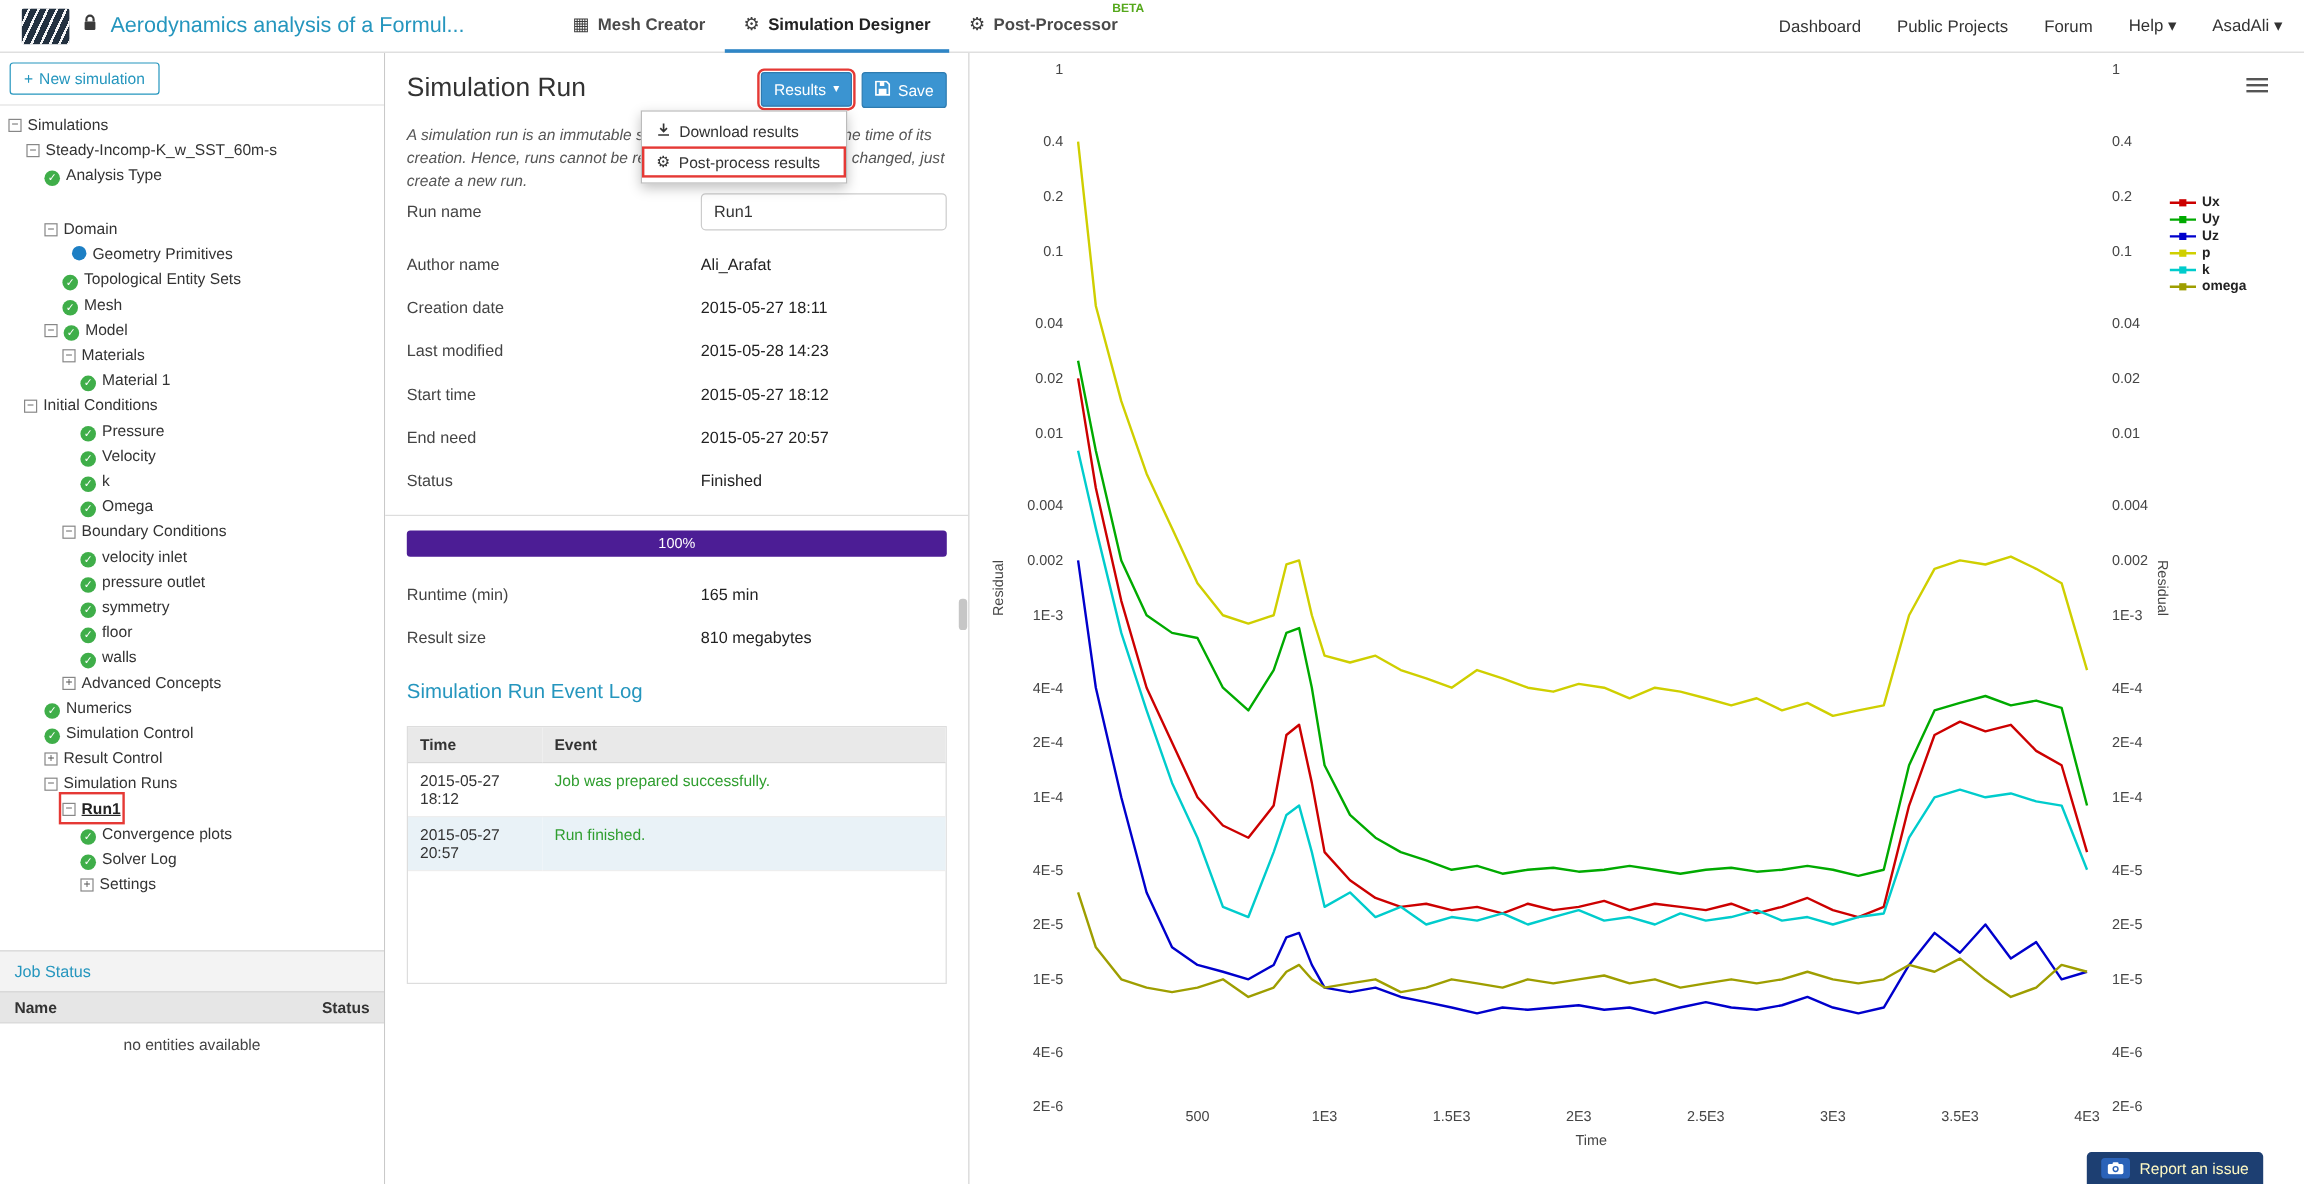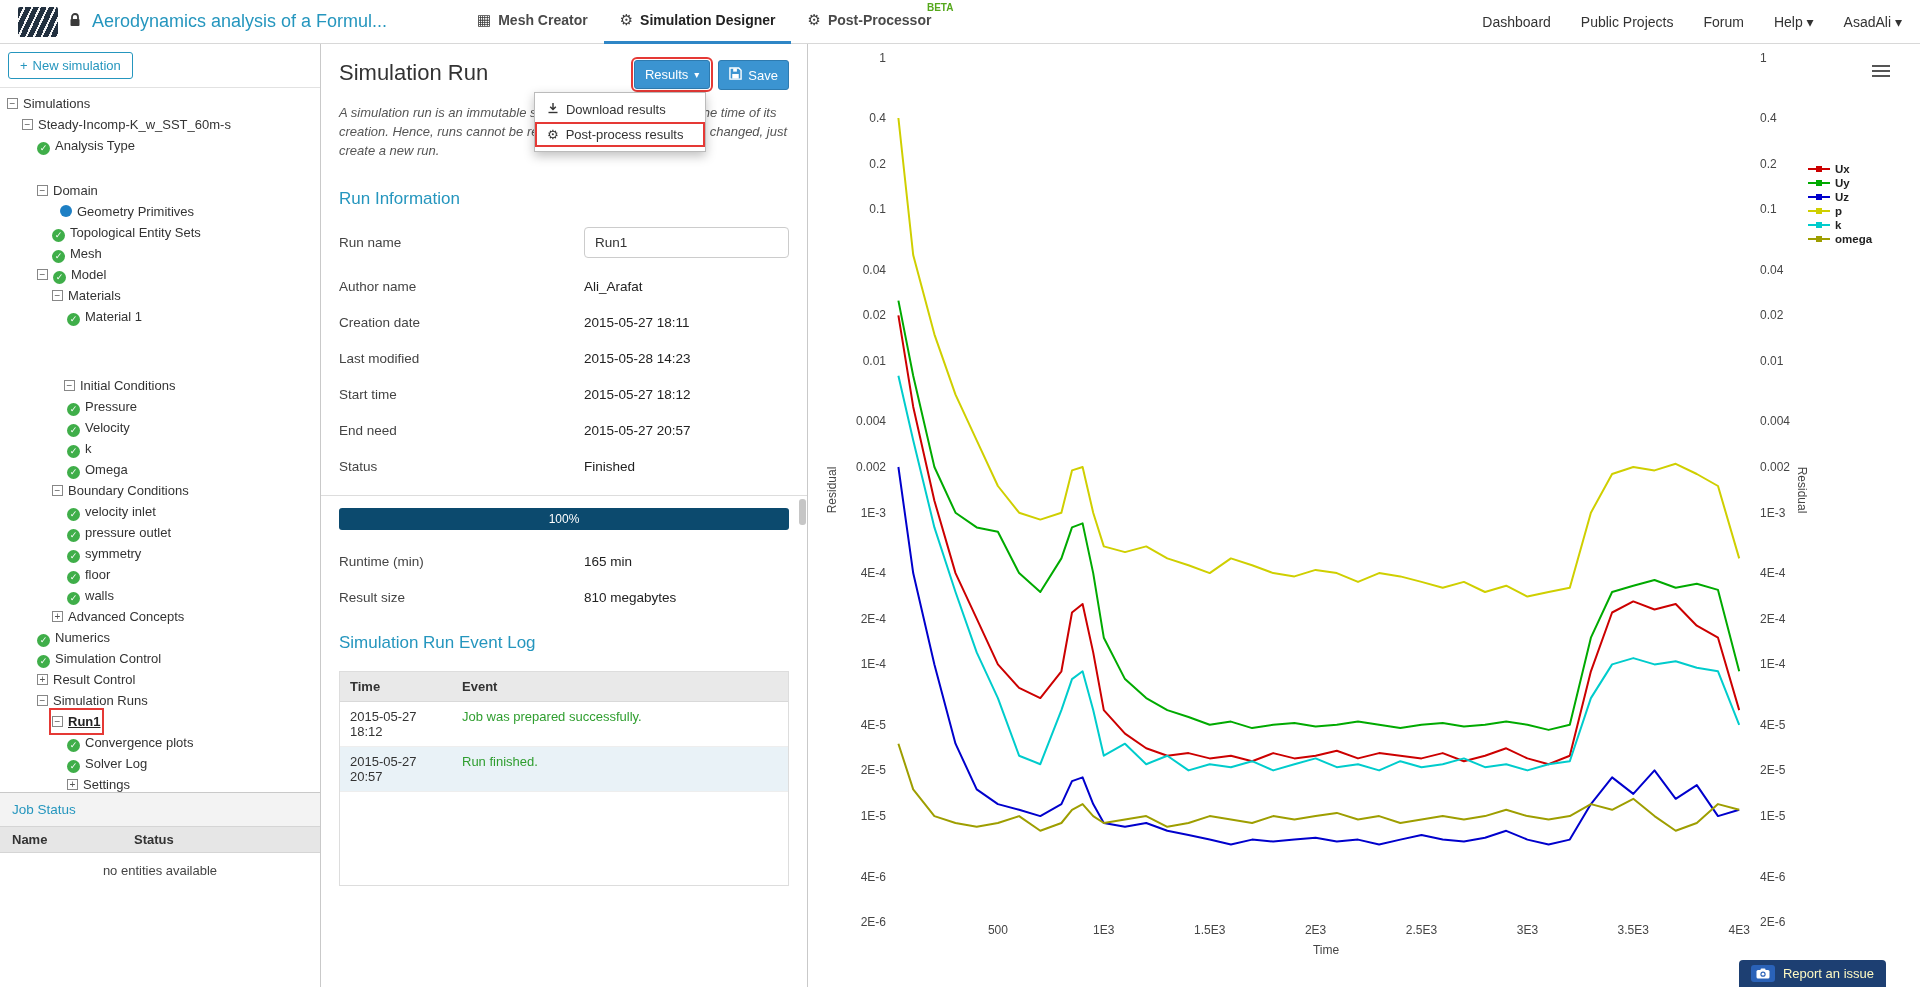--- a/index.html
+++ b/index.html
@@ -31,21 +31,21 @@
   .tree-row { line-height:21px; font-size:13px; white-space:nowrap; cursor:pointer; }
   .tree-inner { display:inline-block; }
   .toggle { display:inline-block; width:11px; height:11px; border:1px solid #878787; background:#fff; color:#555; font-size:10px; line-height:9px; text-align:center; margin-right:5px; vertical-align:1px; }
   .check { display:inline-block; width:13px; height:13px; border-radius:50%; background:#3fae49; color:#fff; font-size:9px; line-height:13px; text-align:center; margin-right:5px; font-weight:700; vertical-align:-1px; }
   .dot { display:inline-block; width:12px; height:12px; border-radius:50%; background:#1d7fc4; margin-right:5px; vertical-align:-1px; }
   .tree-label.bold { font-weight:700; text-decoration:underline; color:#222; }
   .red-box { outline:2px solid #e53935; outline-offset:1px; }
 
   .job-panel { height:195px; border-top:1px solid #c9c9c9; background:#fbfbfb; font-size:13px; }
   .job-title { color:#2596be; padding:9px 12px; background:#f3f3f3; font-size:13.5px; }
-  .job-header { display:flex; background:#e6e6e6; border-top:1px solid #d5d5d5; border-bottom:1px solid #d5d5d5; font-weight:700; padding:5px 12px; }
+  .job-header { display:flex; background:#e6e6e6; border-top:1px solid #d5d5d5; border-bottom:1px solid #d5d5d5; font-weight:700; padding:5px 12px;justify-content:space-between; }
   .job-header .col1 { width:122px; }
   .job-empty { text-align:center; padding:10px; color:#444; background:#fff; height:100%; }
 
   
   .main { width:487px; border-right:1px solid #c9c9c9; padding:16px 18px; position:relative; background:#fff; }
   .main-header { display:flex; align-items:flex-start; }
   .main-title { font-size:22px; color:#333; font-weight:400; flex:1; }
   .btn { border-radius:3px; font-size:13px; padding:6px 10px; border:1px solid #2e7bb0; background:#3b94d1; color:#fff; display:inline-flex; align-items:center; gap:6px; cursor:pointer; font-family:inherit; }
   .results-wrap { position:relative; margin-right:8px; }
   .caret { font-size:10px; }
@@ -53,21 +53,21 @@
   .dropdown-item { display:flex; align-items:center; gap:7px; padding:5px 12px; font-size:13px; color:#333; cursor:pointer; }
   .dropdown-item.red-box { outline-offset:-2px; }
   .gear-glyph { font-size:13px; color:#333; }
   .desc { font-style:italic; font-size:13px; color:#555; margin-top:14px; line-height:1.45; }
   .section-h { color:#2596be; font-size:17px; margin:28px 0 18px; font-weight:400; }
   .field-row { display:flex; align-items:center; margin-bottom:21px; font-size:13.5px; }
   .field-label { flex:0 0 245px; color:#444; }
   .field-value { color:#222; }
   .run-input { width:212px; padding:7px 10px; border:1px solid #ccc; border-radius:4px; font-size:13.5px; font-family:inherit; color:#333; }
   .progress-hr { border:none; border-top:1px solid #ddd; margin:16px -18px 12px; }
-  .progress { height:22px; background:#0c4a6e; border-radius:3px; color:#fff; font-size:12px; text-align:center; line-height:22px; margin-bottom:24px; }
+  .progress { height:22px; background:#4c1d95; border-radius:3px; color:#fff; font-size:12px; text-align:center; line-height:22px; margin-bottom:24px; }
   .event-box { border:1px solid #ddd; min-height:215px; background:#fff; margin-top:4px; }
   table { width:100%; border-collapse:collapse; font-size:13px; }
   th { background:#e9e9e9; text-align:left; padding:7px 10px; font-weight:700; border-bottom:1px solid #d9d9d9; color:#333; }
   td { padding:7px 10px; vertical-align:top; border-bottom:1px solid #eee; }
   .time-col { width:112px; }
   tr.alt { background:#e9f2f7; }
   td.event { color:#2f9e2f; }
   .scroll-thumb { position:absolute; right:1px; top:455px; width:7px; height:26px; background:#c6c6c6; border-radius:3px; }
 
   
@@ -131,21 +131,21 @@
         <div class="tree-row" style="padding-left: 7px;"><span class="tree-inner"><span class="toggle">−</span><span class="tree-label">Simulations</span></span></div>
         <div class="tree-row" style="padding-left: 22px;"><span class="tree-inner"><span class="toggle">−</span><span class="tree-label">Steady-Incomp-K_w_SST_60m-s</span></span></div>
         <div class="tree-row" style="padding-left: 37px;"><span class="tree-inner"><span class="check">✓</span><span class="tree-label">Analysis Type</span></span></div>
         <div class="tree-row" style="padding-left: 37px; margin-top: 24px;"><span class="tree-inner"><span class="toggle">−</span><span class="tree-label">Domain</span></span></div>
         <div class="tree-row" style="padding-left: 60px;"><span class="tree-inner"><span class="dot"></span><span class="tree-label">Geometry Primitives</span></span></div>
         <div class="tree-row" style="padding-left: 52px;"><span class="tree-inner"><span class="check">✓</span><span class="tree-label">Topological Entity Sets</span></span></div>
         <div class="tree-row" style="padding-left: 52px;"><span class="tree-inner"><span class="check">✓</span><span class="tree-label">Mesh</span></span></div>
         <div class="tree-row" style="padding-left: 37px;"><span class="tree-inner"><span class="toggle">−</span><span class="check">✓</span><span class="tree-label">Model</span></span></div>
         <div class="tree-row" style="padding-left: 52px;"><span class="tree-inner"><span class="toggle">−</span><span class="tree-label">Materials</span></span></div>
         <div class="tree-row" style="padding-left: 67px;"><span class="tree-inner"><span class="check">✓</span><span class="tree-label">Material 1</span></span></div>
-        <div class="tree-row" style="padding-left: 64px; margin-top: 48px;"><span class="tree-inner"><span class="toggle">−</span><span class="tree-label">Initial Conditions</span></span></div>
+        <div class="tree-row" style="padding-left: 20px;"><span class="tree-inner"><span class="toggle">−</span><span class="tree-label">Initial Conditions</span></span></div>
         <div class="tree-row" style="padding-left: 67px;"><span class="tree-inner"><span class="check">✓</span><span class="tree-label">Pressure</span></span></div>
         <div class="tree-row" style="padding-left: 67px;"><span class="tree-inner"><span class="check">✓</span><span class="tree-label">Velocity</span></span></div>
         <div class="tree-row" style="padding-left: 67px;"><span class="tree-inner"><span class="check">✓</span><span class="tree-label">k</span></span></div>
         <div class="tree-row" style="padding-left: 67px;"><span class="tree-inner"><span class="check">✓</span><span class="tree-label">Omega</span></span></div>
         <div class="tree-row" style="padding-left: 52px;"><span class="tree-inner"><span class="toggle">−</span><span class="tree-label">Boundary Conditions</span></span></div>
         <div class="tree-row" style="padding-left: 67px;"><span class="tree-inner"><span class="check">✓</span><span class="tree-label">velocity inlet</span></span></div>
         <div class="tree-row" style="padding-left: 67px;"><span class="tree-inner"><span class="check">✓</span><span class="tree-label">pressure outlet</span></span></div>
         <div class="tree-row" style="padding-left: 67px;"><span class="tree-inner"><span class="check">✓</span><span class="tree-label">symmetry</span></span></div>
         <div class="tree-row" style="padding-left: 67px;"><span class="tree-inner"><span class="check">✓</span><span class="tree-label">floor</span></span></div>
         <div class="tree-row" style="padding-left: 67px;"><span class="tree-inner"><span class="check">✓</span><span class="tree-label">walls</span></span></div>
@@ -199,21 +199,20 @@
               <rect x="3.5" y="7.5" width="7" height="5" fill="#fff"></rect>
               <rect x="4.5" y="1.5" width="4" height="3.5" fill="#fff"></rect>
             </svg>
         </span>
         <span>Save</span>
       </button>
     </div>
 
     <p class="desc">A simulation run is an immutable snapshot of the simulation at the time of its creation. Hence, runs cannot be restarted. If settings need to be changed, just create a new run.</p>
 
-    <h3 class="section-h">Run Information</h3>
     <div>
         <div class="field-row">
           <span class="field-label">Run name</span>
           <input class="run-input" value="Run1" style="">
         </div>
         <div class="field-row">
           <span class="field-label">Author name</span>
           <span class="field-value">Ali_Arafat</span>
         </div>
         <div class="field-row">

